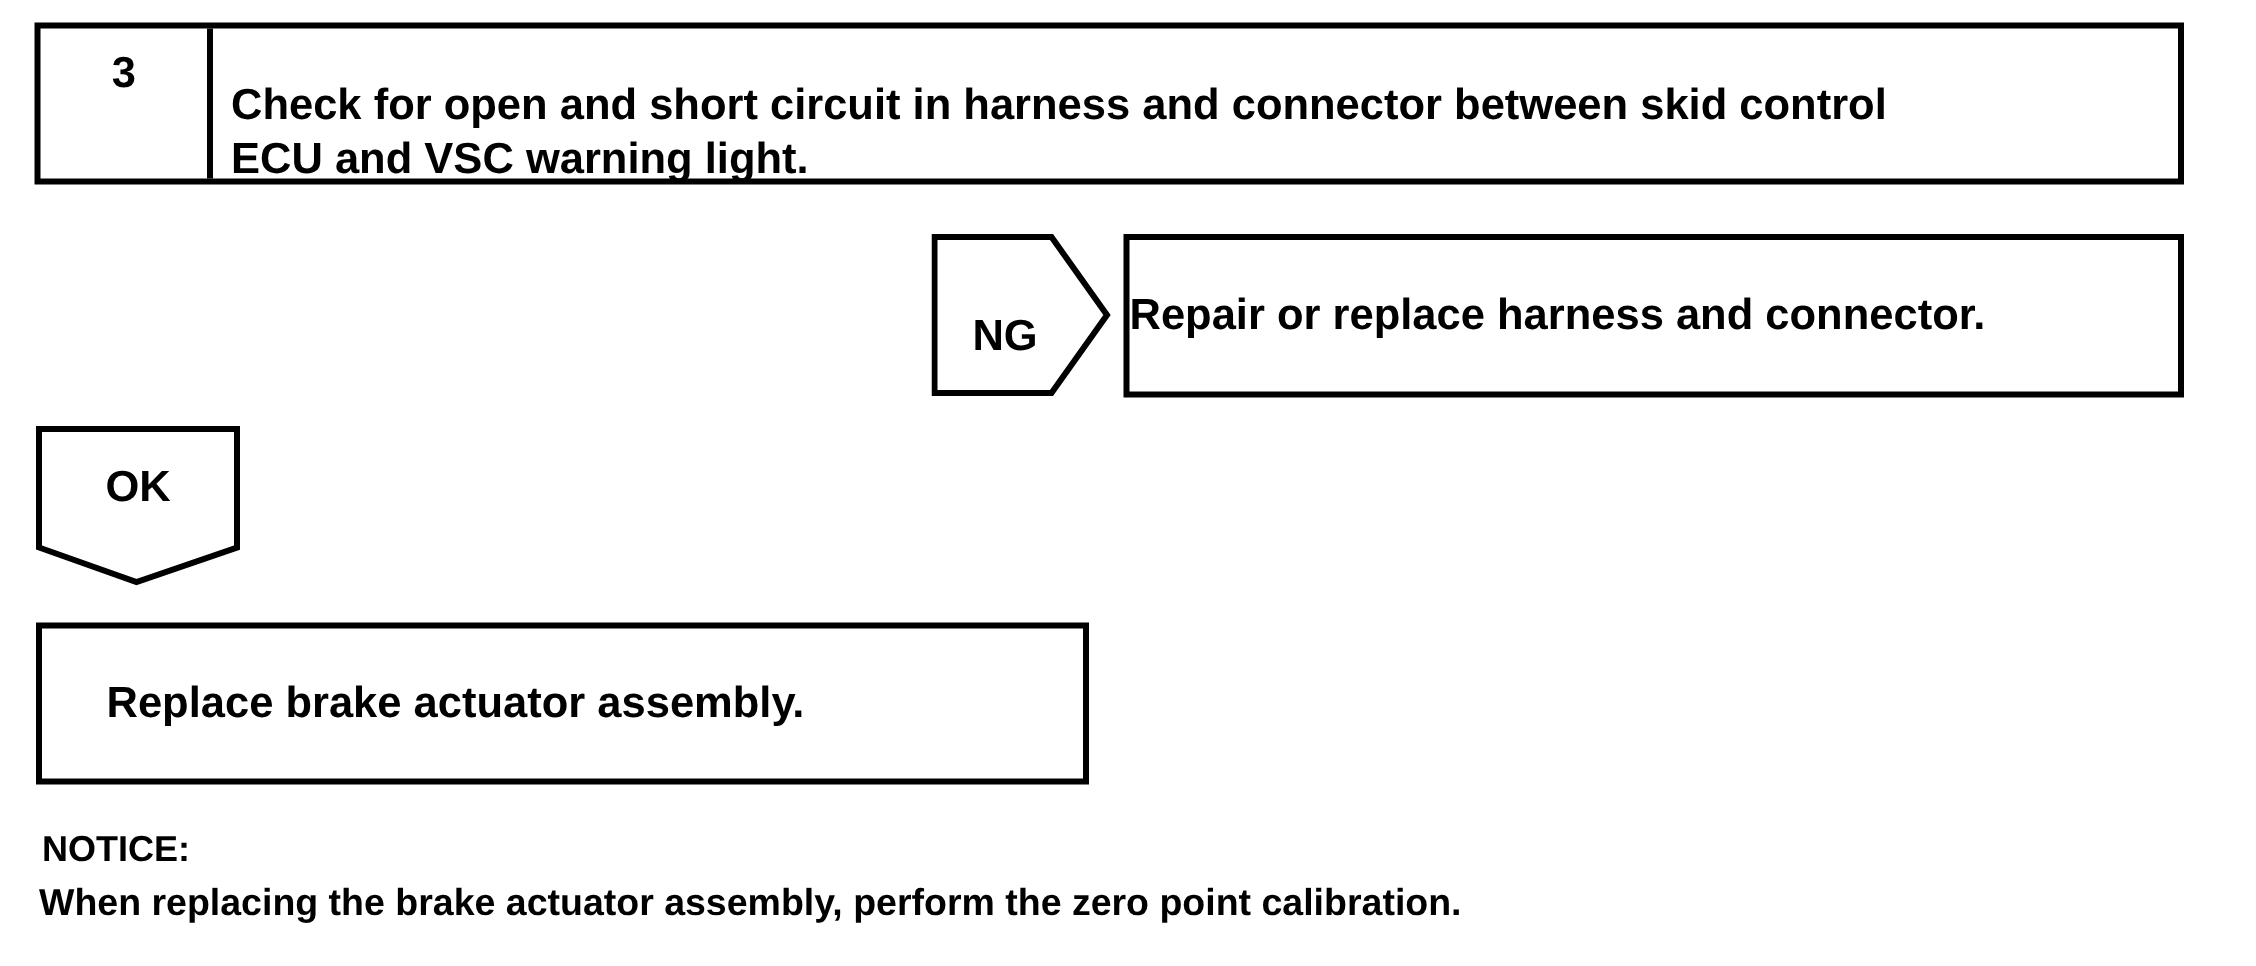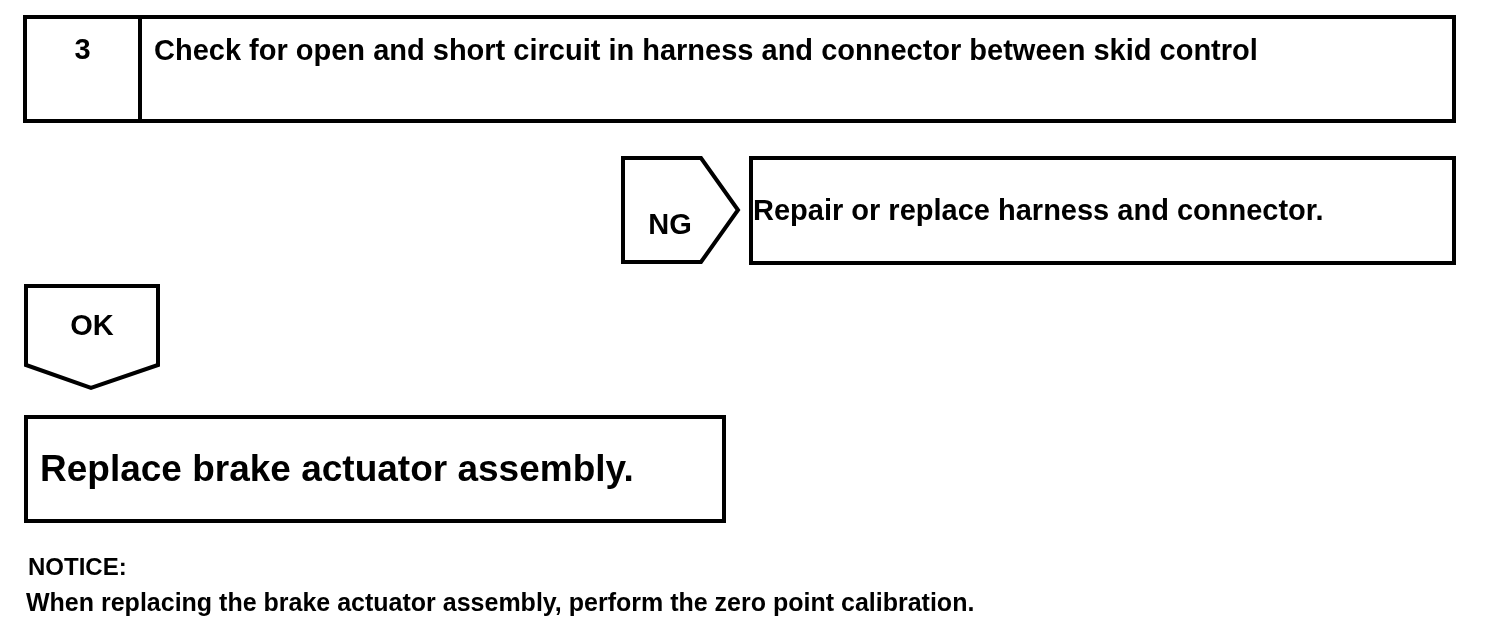--- a/index.html
+++ b/index.html
@@ -39,20 +39,21 @@
     justify-content: center;
     padding-top: 14px;
     font-size: 29px;
     line-height: 32px;
   }
   .step-text-cell {
     flex: 1;
     padding: 13px 8px 16px 12px;
     font-size: 29px;
     line-height: 36px;
+    margin-top: 20px;
   }
   
   .ng-connector {
     position: absolute;
     left: 621px;
     top: 156px;
     width: 120px;
     height: 108px;
   }
   .ng-connector .shape-svg {
@@ -108,22 +109,22 @@
     font-size: 29px;
   }
   
   .ok-action-box {
     left: 24px;
     top: 415px;
     width: 702px;
     height: 108px;
     display: flex;
     align-items: center;
-    padding-left: 12px;
-    font-size: 37px;
+    padding-left: 43px;
+    font-size: 29px;
   }
   
   .notice-heading {
     position: absolute;
     left: 28px;
     top: 551px;
     font-size: 24px;
     line-height: 32px;
   }
   .notice-body {
@@ -139,20 +140,21 @@
 <body>
 
 <div class="page">
 
   <div class="box step-table">
     <div class="step-num-cell">
       <span>3</span>
     </div>
     <div class="step-text-cell">
       <div>Check for open and short circuit in harness and connector between skid control</div>
+      <div>ECU and VSC warning light.</div>
     </div>
   </div>
 
   <div class="ng-connector">
     <svg class="shape-svg" width="120" height="108" viewBox="0 0 120 108">
       <polygon points="2,2 80,2 117,54 80,106 2,106" fill="#ffffff" stroke="#000000" stroke-width="4" stroke-linejoin="miter"></polygon>
     </svg>
     <span class="ng-label">NG</span>
   </div>
 

